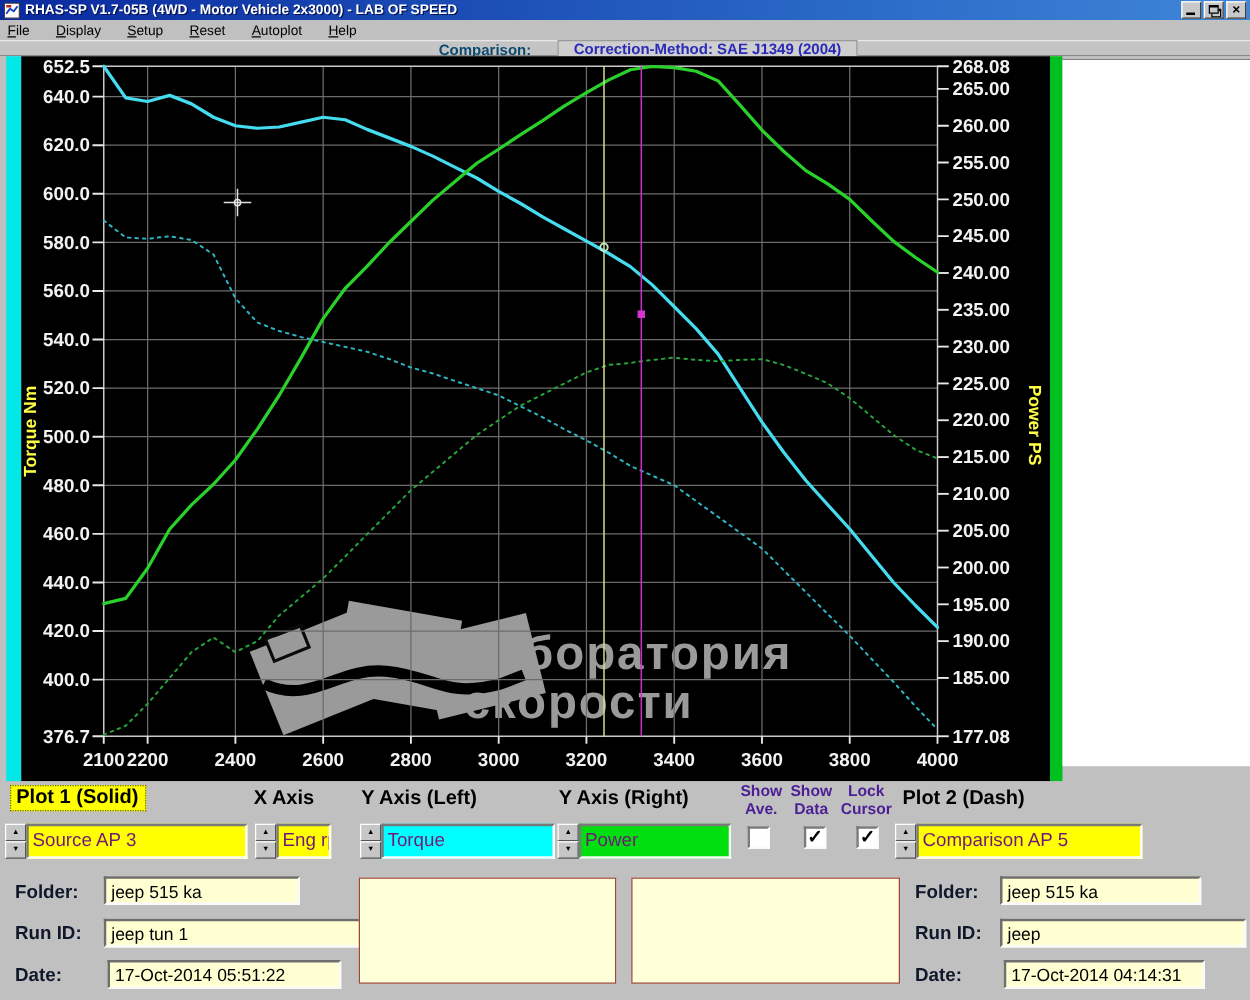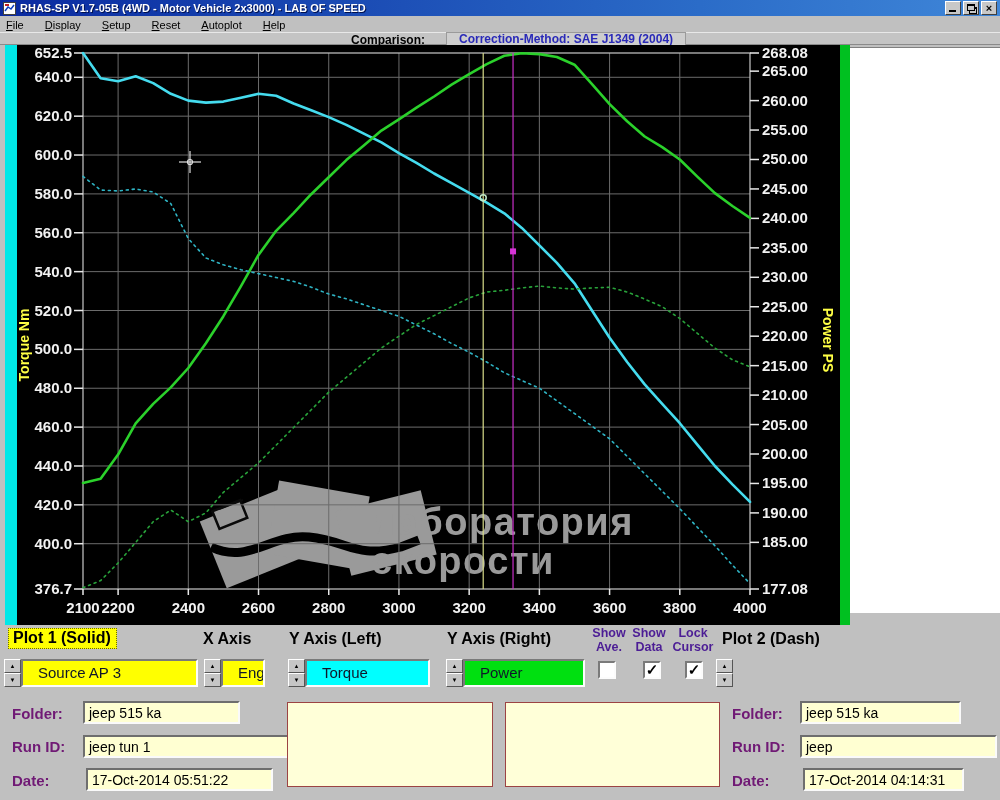--- a/index.html
+++ b/index.html
@@ -23,48 +23,48 @@
 
   
   .menubar { position:absolute; left:0; top:18px; width:1000px; height:14px; background:#c0c0c0;
     display:flex; align-items:center; font-size:11px; color:#000; }
   .menu-item { padding:0 6px; margin-right:9px; cursor:default; }
   .menu-item u { text-decoration:underline; }
 
   
   .headerstrip { position:absolute; left:0; top:32px; width:1000px; height:13px; background:#c4c4c4;
     border-top:1px solid #e8e8e8; border-bottom:1px solid #8a8a8a; }
-  .cmp-label { position:absolute; left:351px; top:0px; font-size:12px; font-weight:bold; color:#000000;text-align:center; }
+  .cmp-label { position:absolute; left:351px; top:0px; font-size:12px; font-weight:bold; color:#0c4a6e;text-align:center; }
   .corr-box { position:absolute; left:446px; top:-1px; height:15px; padding:0 12px; border:1px solid #9a9a9a;
     background:#cecece; font-size:12px; font-weight:bold; color:#2a2ab8; line-height:13px; white-space:nowrap; }
 
   
   .chartstrip { position:absolute; left:0; top:45px; width:1000px; height:580px; background:#c0c0c0; }
   .bar-cyan  { position:absolute; left:5px;  top:0; width:12px; height:580px; }
   .chart-black { position:absolute; left:17px; top:0; width:823px; height:580px; background:#000; }
   .bar-green { position:absolute; left:840px; top:0; width:10px; height:580px; }
   .side-panel { position:absolute; left:850px; top:2px; width:150px; height:566px; background:#fff;
     border-top:1px solid #808080; }
   .chart-black svg { position:absolute; left:0; top:0; }
   #wm-svg { z-index:1; } #chart-svg { z-index:2; }
 
   
   .bottompanel { position:absolute; left:0; top:625px; width:1000px; height:175px; background:#c0c0c0; }
   .lbl { position:absolute; font-size:16px; font-weight:bold; color:#000; white-space:nowrap; }
   .lbl2 { position:absolute; font-size:12.5px; line-height:14px; font-weight:bold; color:#4c1d95; text-align:center; white-space:pre-line; }
   .plot-hl { background:#ffff00; border:1px dotted #6a6a00; padding:0 5px 1px 4px; }
   .combo { position:absolute; height:28px; border:2px solid; border-color:#7a7a7a #fcfcfc #fcfcfc #7a7a7a;
-    font-size:15px; color:#0f172a; padding:3px 3px 0 15px; white-space:nowrap; overflow:hidden; }
+    font-size:15px; color:#701a75; padding:3px 3px 0 3px; white-space:nowrap; overflow:hidden; }
   .spin { position:absolute; width:17px; height:28px; }
   .spin div { width:17px; height:14px; background:#c6c6c6; border:1px solid; border-color:#fff #555 #555 #fff;
     font-size:6px; line-height:12px; text-align:center; color:#000; }
   .cbox { position:absolute; width:18px; height:18px; background:#fff; border:2px solid;
     border-color:#7a7a7a #fcfcfc #fcfcfc #7a7a7a; text-align:center; font-size:15px; font-weight:bold;
     line-height:14px; color:#000; }
-  .flabel { position:absolute; font-size:15px; font-weight:bold; color:#701a75; }
+  .flabel { position:absolute; font-size:15px; font-weight:bold; color:#0f172a; }
   .ifield { position:absolute; height:23px; background:#ffffd2; border:2px solid;
     border-color:#6e6e6e #fafafa #fafafa #6e6e6e; font-size:14px; color:#000; padding:2px 3px 0 4px; white-space:nowrap; overflow:hidden; }
   .cmtbox { position:absolute; width:206px; height:85px; background:#ffffd8; border:1px solid #9c4343;
     box-shadow:inset 0 0 0 1px #ffffd8; }
 </style>
 </head>
 <body>
 
 <div class="app">
 
@@ -268,36 +268,37 @@
     <div class="spin" style="left:204px; top:34px;">
         <div>▲</div>
         <div>▼</div>
       </div>
     <div class="combo" style="left:221px; top:34px; width:44px; background:#ffff00;">Eng rpm</div>
 
     <div class="spin" style="left:288px; top:34px;">
         <div>▲</div>
         <div>▼</div>
       </div>
-    <div class="combo" style="left:305px; top:34px; width:125px; background:#00ffff;">Torque</div>
+    <div class="combo" style="left:305px; top:34px; width:139px; background:#00ffff;">Torque</div>
 
     <div class="spin" style="left:446px; top:34px;">
         <div>▲</div>
         <div>▼</div>
       </div>
     <div class="combo" style="left:463px; top:34px; width:122px; background:#00e010;">Power</div>
 
     <div class="cbox" style="left:598px; top:36px;"></div>
     <div class="cbox" style="left:643px; top:36px;">✓</div>
     <div class="cbox" style="left:685px; top:36px;">✓</div>
 
     <div class="spin" style="left:716px; top:34px;">
         <div>▲</div>
         <div>▼</div>
       </div>
+    <div class="combo" style="left:733px; top:34px; width:181px; background:#ffff00;">Comparison AP 5</div>
 
     <div class="flabel" style="left:12px; top:80px;">Folder:</div>
     <div class="ifield" style="left:83px; top:76px; width:157px;">jeep 515 ka</div>
     <div class="flabel" style="left:12px; top:113px;">Run ID:</div>
     <div class="ifield" style="left:83px; top:110px; width:218px;">jeep tun 1</div>
     <div class="flabel" style="left:12px; top:147px;">Date:</div>
     <div class="ifield" style="left:86px; top:143px; width:187px;">17-Oct-2014  05:51:22</div>
 
     <div class="cmtbox" style="left:287px; top:77px; width:206px;"></div>
     <div class="cmtbox" style="left:505px; top:77px; width:215px;"></div>

